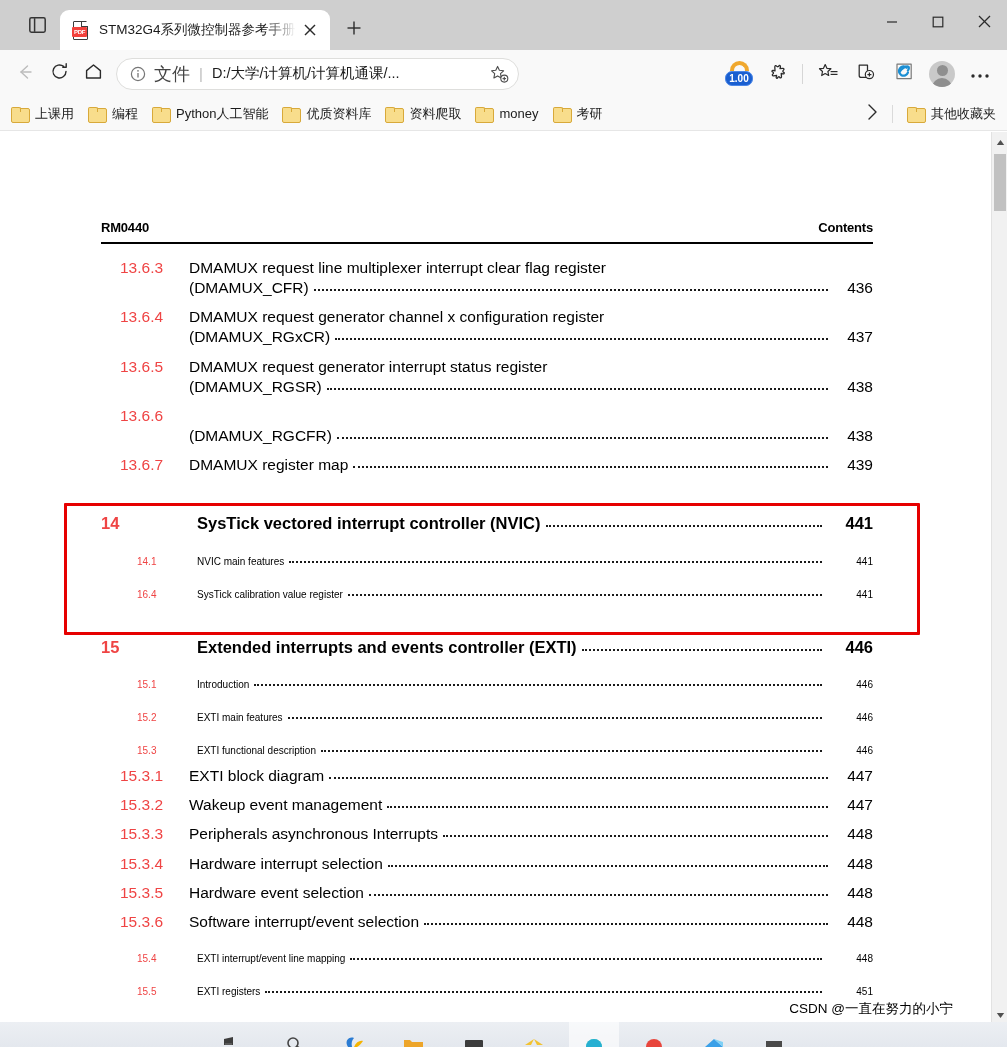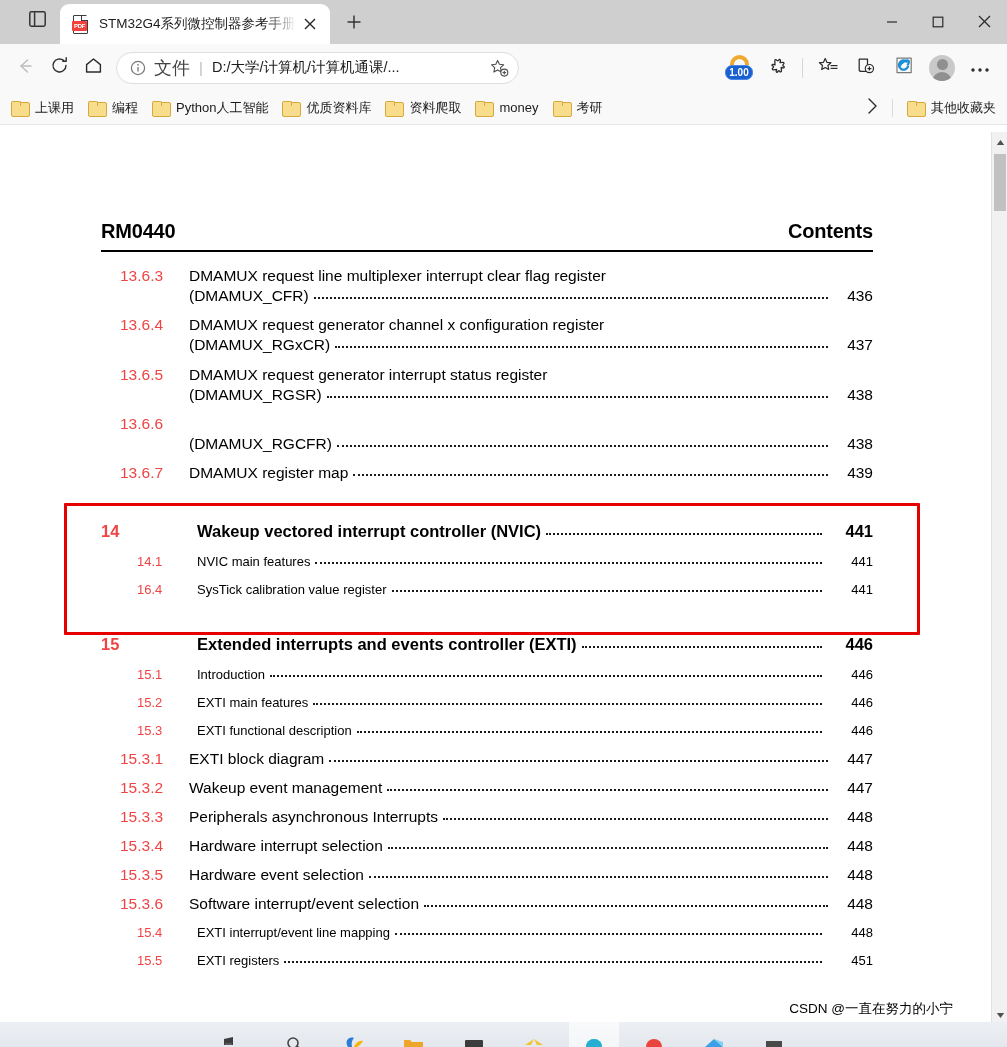--- a/index.html
+++ b/index.html
@@ -6,21 +6,21 @@
   html, body {
     width: 1007px; height: 1047px;
     font-family: "Liberation Sans", "DejaVu Sans", sans-serif;
     overflow: hidden;
     background: #ffffff;
   }
   #app { position: relative; width: 1007px; height: 1047px; }
 
   
   .tabstrip {
-    height: 44px; background: #cfcfcf;
+    height: 50px; background: #cfcfcf;
     display: flex; align-items: flex-end; position: relative;
   }
   .tabstrip-spacer { width: 14px; height: 100%; }
   .sidebar-toggle {
     width: 46px; height: 50px;
     display: flex; align-items: center; justify-content: center;
   }
   .sidebar-toggle svg { display:block; }
   .tab {
     height: 40px; min-width: 250px; max-width: 270px;
@@ -145,21 +145,21 @@
     background: #ffffff; overflow: hidden;
   }
   .page {
     position: absolute; left: 0; top: 0; right: 16px; bottom: 0;
     background: #fff; overflow: hidden;
   }
   .page-inner { position: relative; padding: 88px 0 0 0; }
   .pdf-header {
     margin: 0 118px 0 101px;
     display: flex; justify-content: space-between; align-items: flex-end;
-    font-size: 20px; font-weight: bold; color: #000;
+    font-size: 13px; font-weight: bold; color: #000;
     padding-bottom: 7px; border-bottom: 2.2px solid #000;
     letter-spacing: -0.2px;
   }
   .toc { margin: 14px 118px 0 101px; position: relative; }
   .row { display: flex; align-items: baseline; line-height: 1.30; }
   .row .num { flex: 0 0 auto; color:#ef4444; }
   .row .title { color:#000; }
   .row .leader {
     flex: 1 1 auto; margin: 0 5px; position: relative; top:-2px;
     border-bottom: 2.1px dotted #1a1a1a; min-width: 14px;
@@ -171,21 +171,21 @@
   .lvl3 .num { width: 88px; padding-left: 19px; }
   .lvl3 .pg { width: 40px; }
   .lvl3-line2 { display:flex; align-items: baseline; }
 
   
   .lvl1 { font-size: 16.5px; font-weight: bold; margin-top: 16px; }
   .lvl1 .num { width: 96px; }
   .lvl1 .pg { width: 46px; }
 
   
-  .lvl2 { font-size: 13px; margin-top: 11px; }
+  .lvl2 { font-size: 10px; margin-top: 20px; }
   .lvl2 .num { width: 96px; padding-left: 36px; }
   .lvl2 .pg { width: 46px; }
 
   .redbox {
     position: absolute; border: 3px solid #e60000; border-radius: 1px;
     pointer-events: none;
   }
   .watermark {
     position: absolute; right: 38px; bottom: 4px;
     font-size: 13.5px; color: #000000; white-space: nowrap;
@@ -500,21 +500,21 @@
               <span class="title">DMAMUX register map</span>
               <span class="leader"></span>
               <span class="pg">439</span>
             </div>
           </div>
 
           <div style="height:22px"></div>
           <div class="lvl1">
             <div class="row">
               <span class="num">14</span>
-              <span class="title">Wakeup vectored interrupt controller (NVIC)</span>
+              <span class="title">SysTick vectored interrupt controller (NVIC)</span>
               <span class="leader"></span>
               <span class="pg">441</span>
             </div>
           </div>
 
           <div class="lvl2">
             <div class="row">
               <span class="num">14.1</span>
               <span class="title">NVIC main features</span>
               <span class="leader"></span>

